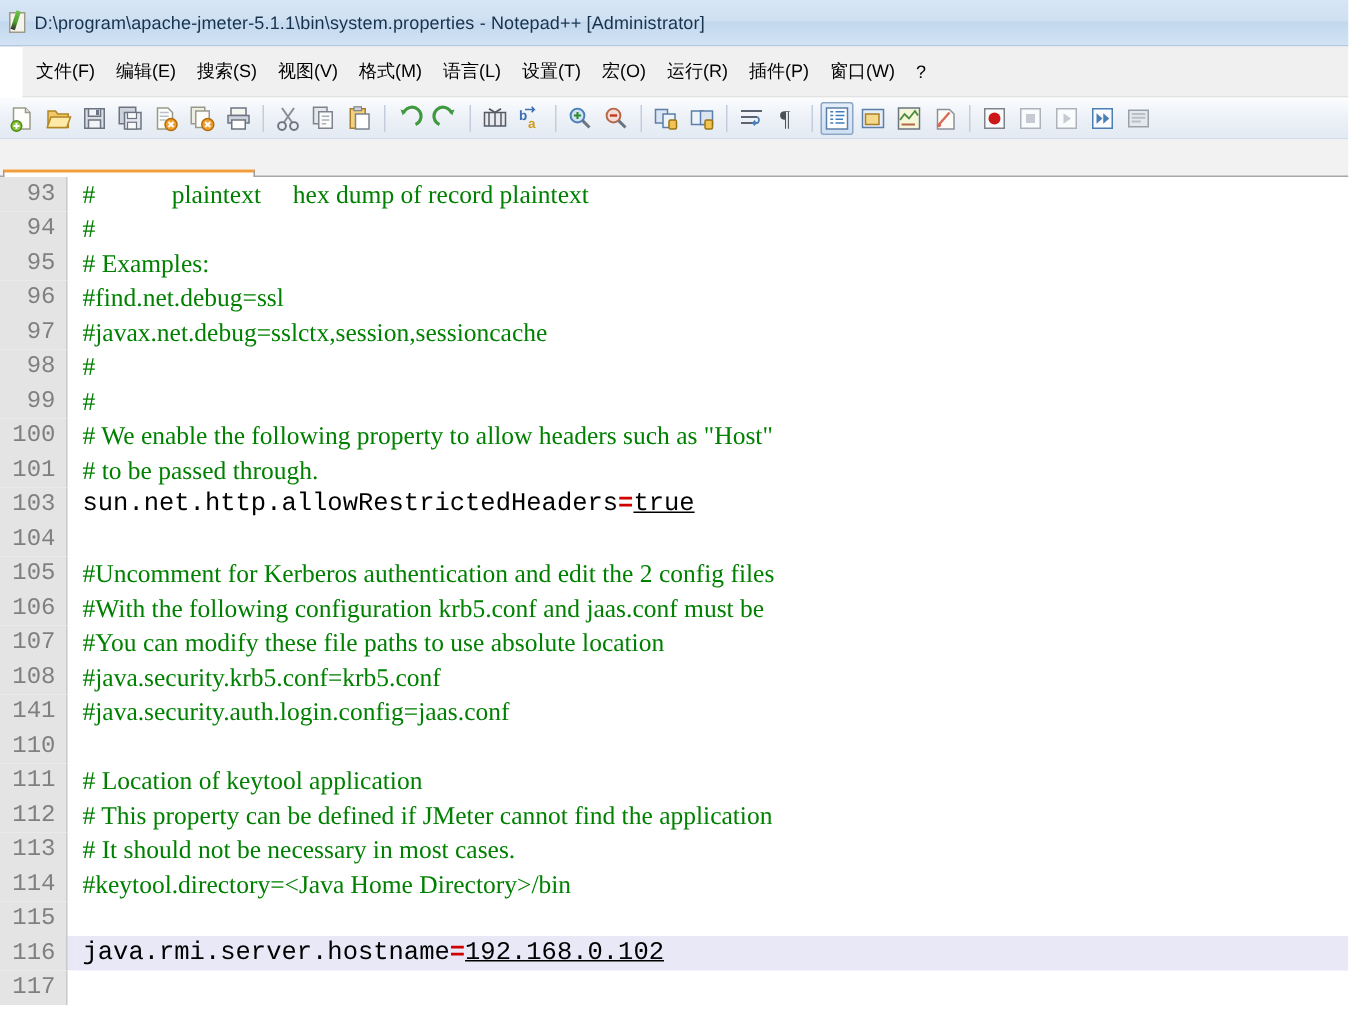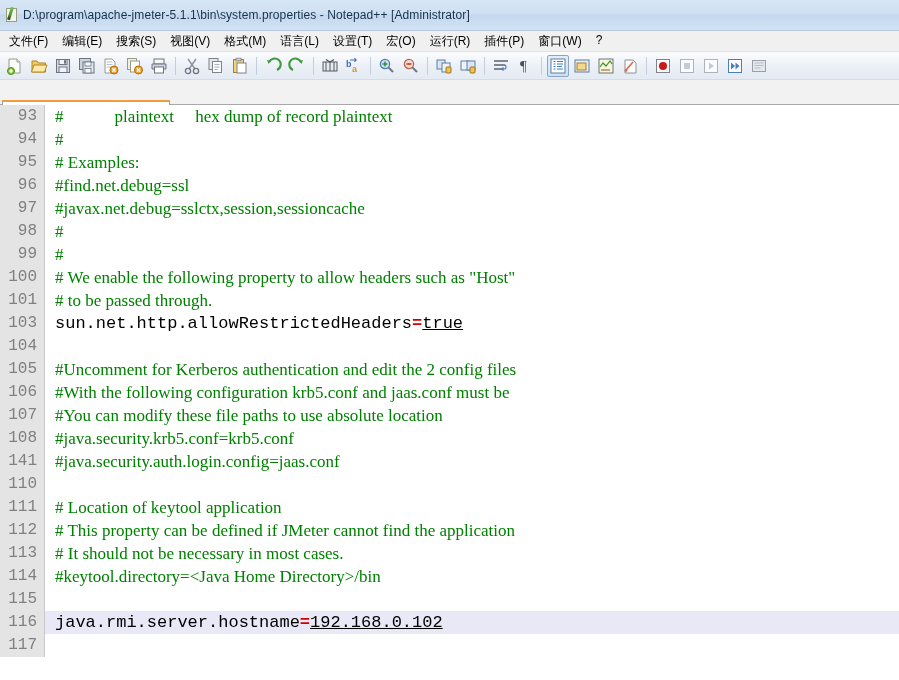--- a/index.html
+++ b/index.html
@@ -52,26 +52,28 @@
   }
   .titlebar-text {
     font-size: 12px;
     color: #17324d;
     white-space: nowrap;
     letter-spacing: 0.1px;
   }
 
   
   .menubar {
-    height: 21px;
+    height: 34px;
     background: #f0f0f0;
     display: flex;
+    align-items: center;
     padding-left: 2px;
     box-sizing: border-box;
     border-bottom: 1px solid #e2e2e2;
+    margin-left: 15px;
   }
   .menu-item {
     font-size: 12px;
     color: #000000;
     padding: 2px 7px 2px 7px;
     white-space: nowrap;
     cursor: default;
   }
 
   

